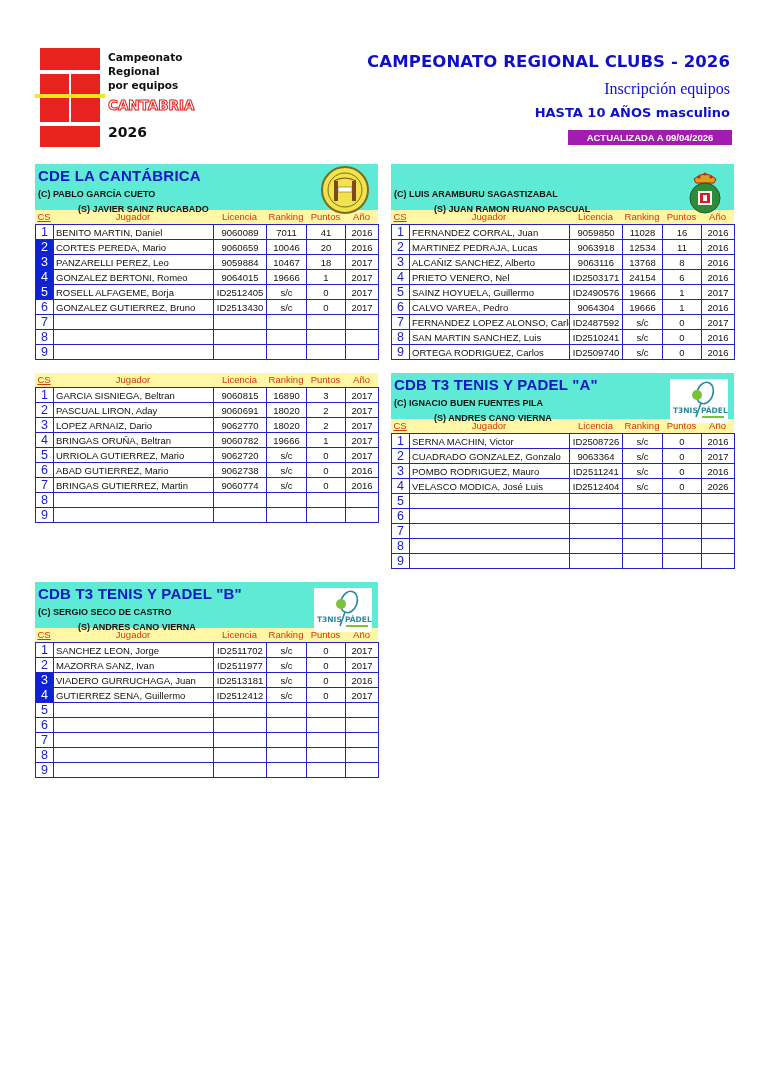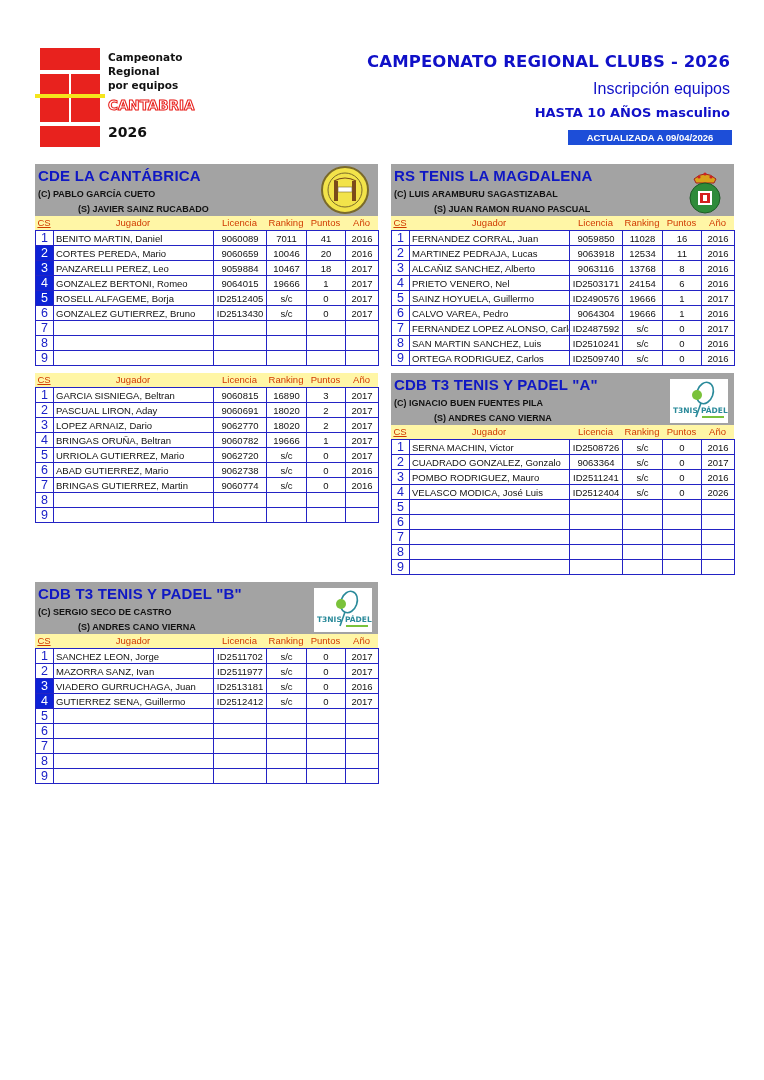--- a/index.html
+++ b/index.html
@@ -17,27 +17,27 @@
   .logo .b6 { left:2px; top:78px; width:60px; height:21px; }
   .logo .net { position:absolute; left:-3px; top:46px; width:70px; height:4px; background:#f5e51c; }
   .logo .lt { position:absolute; left:70px; font-family:"DejaVu Sans", sans-serif; font-weight:bold; font-size:10.5px; color:#111; line-height:12px; }
   .logo .t1 { top:3px; }
   .logo .t2 { top:17px; }
   .logo .t3 { top:31px; }
   .logo .t4 { top:51px; font-size:13.5px; color:#fff; -webkit-text-stroke:1px #e8221e; text-shadow:0 0 1px #e8221e; letter-spacing:0px; }
   .logo .t5 { top:78px; font-size:14px; }
 
   .h-title { position:absolute; right:34px; top:52px; font-family:"DejaVu Sans", sans-serif; font-weight:bold; font-size:16.5px; color:#1010c8; letter-spacing:0.1px; white-space:nowrap; }
-  .h-sub { position:absolute; right:34px; top:80px; font-family:Liberation Sans, sans-serif; font-size:16px; color:#1010c8; white-space:nowrap; }
+  .h-sub { position:absolute; right:34px; top:80px; font-family:Liberation Serif, serif; font-size:16px; color:#1010c8; white-space:nowrap; }
   .h-cat { position:absolute; right:34px; top:105px; font-family:"DejaVu Sans", sans-serif; font-weight:bold; font-size:13px; color:#1010c8; white-space:nowrap; }
-  .h-upd { position:absolute; left:568px; top:130px; width:164px; height:15px; background:#1d4ed8; color:#fff; font-family:"Liberation Sans", sans-serif; font-weight:bold; font-size:9.5px; line-height:15px; text-align:center; }
+  .h-upd { position:absolute; left:568px; top:130px; width:164px; height:15px; background:#a21caf; color:#fff; font-family:"Liberation Sans", sans-serif; font-weight:bold; font-size:9.5px; line-height:15px; text-align:center; }
 
   
   .team { position:absolute; width:343px; }
-  .team .head { position:relative; background:#a3a3a3; height:52px; }
+  .team .head { position:relative; background:#5eead4; height:46px; }
   .team .name { position:absolute; left:3px; top:3px; font-family:"Liberation Sans", sans-serif; font-weight:bold; font-size:15px; color:#0f17c4; white-space:nowrap; letter-spacing:0.2px; }
   .team .role { position:absolute; left:3px; font-family:"Liberation Sans", sans-serif; font-weight:bold; font-size:9px; color:#111; white-space:nowrap; }
   .team .r1 { top:25px; }
   .team .r2 { top:40px;padding-left:40px; }
   .team .badge { position:absolute; right:8px; top:1px; }
 
   .team .colhead { display:flex; background:#fff6a6; height:14px; line-height:14px; font-family:"Liberation Sans", sans-serif; font-size:9.5px; color:#d03a00; }
   .colhead span { text-align:center; }
 
   .c-cs { width:18px;text-decoration:underline; }
@@ -181,21 +181,20 @@
             <td class="n"></td>
             <td class="n"></td>
             <td class="n"></td>
             <td class="n"></td>
           </tr>
         </tbody>
     </table>
   </div>
     <div class="team" style="left: 391px; top: 164px;">
     <div class="head">
-      <div class="name">RS TENIS LA MAGDALENA</div>
       <div class="role r1">(C)  LUIS ARAMBURU SAGASTIZABAL</div>
       <div class="role r2">(S)  JUAN RAMON RUANO PASCUAL</div>
       <div class="badge" style="top: 3px; right: 10px;"><svg width="38" height="48" viewBox="0 0 38 48">
             <path d="M8 12 Q19 2 30 12 L28 16 L10 16Z" fill="#d9a21a" stroke="#a31f1f" stroke-width="1"></path>
             <circle cx="13" cy="10" r="1.6" fill="#c22"></circle>
             <circle cx="19" cy="7" r="1.6" fill="#c22"></circle>
             <circle cx="25" cy="10" r="1.6" fill="#c22"></circle>
             <circle cx="19" cy="31" r="15" fill="#2e8b3a" stroke="#1d5a25" stroke-width="1"></circle>
             <rect x="12" y="24" width="14" height="14" fill="#fff"></rect>
             <rect x="14" y="26" width="10" height="10" fill="#d42020"></rect>

